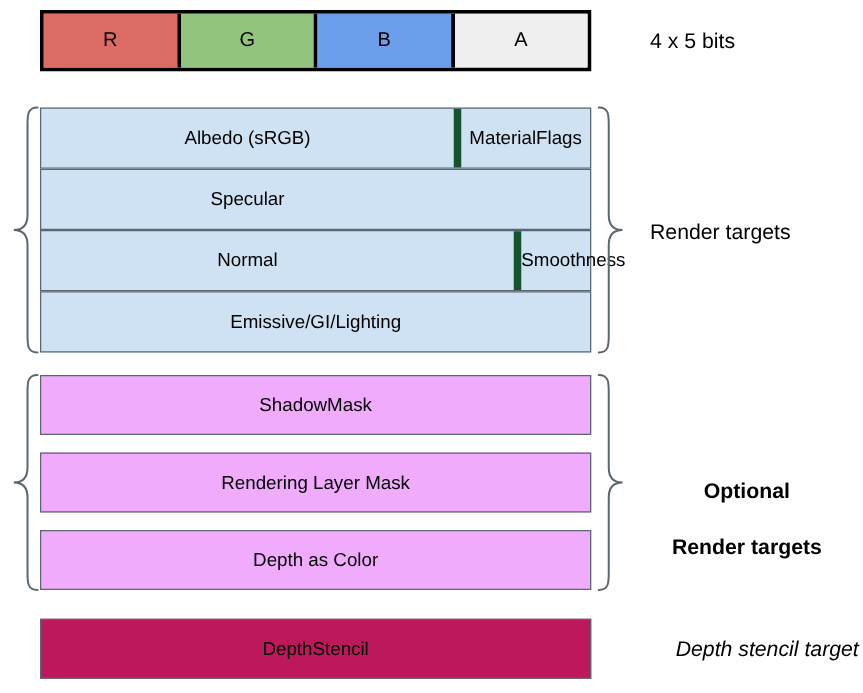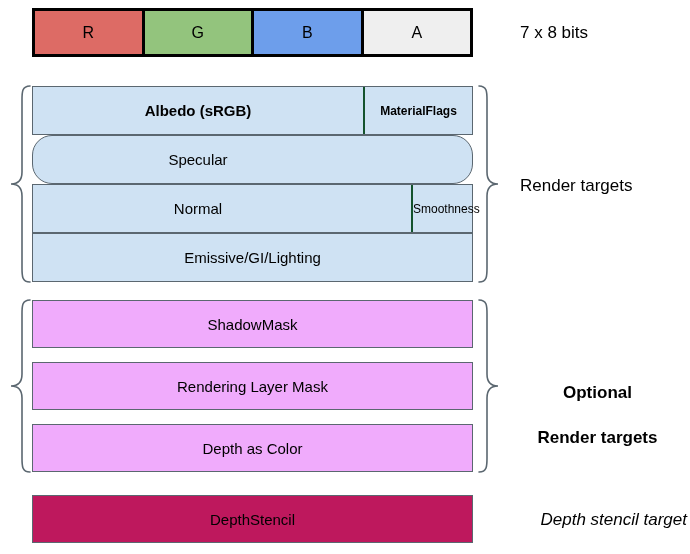--- a/index.html
+++ b/index.html
@@ -83,22 +83,22 @@
     justify-content: center;
     font-size: 15px;
     box-sizing: border-box;
   }
   .rt-main.full { flex: 1 1 auto; }
   .rt-alpha {
     flex: 1 1 auto;
     display: flex;
     align-items: center;
     justify-content: center;
-    font-size: 12px;
-    border-left: 2px solid #14532d;
+    font-size: 15px;
+    border-left: 6px solid #14532d;
     box-sizing: border-box;
   }
 
   
   .brace {
     position: absolute;
     overflow: visible;
   }
   .brace svg { display: block; overflow: visible; }
 
@@ -125,34 +125,34 @@
       <span>G</span>
     </div>
     <div class="bit-cell" style="background:#6d9eeb">
       <span>B</span>
     </div>
     <div class="bit-cell" style="background:#efefef">
       <span>A</span>
     </div>
   </div>
 
-  <div class="side-label" style="left:520px; top:22px; width:160px; text-align:left;">7 x 8 bits</div>
+  <div class="side-label" style="left:520px; top:22px; width:160px; text-align:left;">4 x 5 bits</div>
 
   <div class="brace" style="left:8px; top:84px; width:24px; height:200px;">
     <svg width="24" height="200" viewBox="0 0 24 200" fill="none" stroke="#5b6770" stroke-width="1.6" stroke-linecap="round">
       <path d="M22 2 C14 2, 14 8, 14 16 L14 88 C14 96, 10 100, 3 100 C10 100, 14 104, 14 112 L14 184 C14 192, 14 198, 22 198"></path>
     </svg>
   </div>
 
   <div class="rt-grid">
-    <div class="rt-row" style="top:0px;font-weight:bold;">
+    <div class="rt-row" style="top:0px;">
       <div class="rt-main">Albedo (sRGB)</div>
       <div class="rt-alpha">MaterialFlags</div>
     </div>
-    <div class="rt-row" style="top:49px;border-radius:20px;">
+    <div class="rt-row" style="top:49px;">
       <div class="rt-main">Specular</div>
     </div>
     <div class="rt-row" style="top:98px;gap:48px;">
       <div class="rt-main">Normal</div>
       <div class="rt-alpha">Smoothness</div>
     </div>
     <div class="rt-row" style="top:147px;">
       <div class="rt-main full">Emissive/GI/Lighting</div>
     </div>
   </div>

